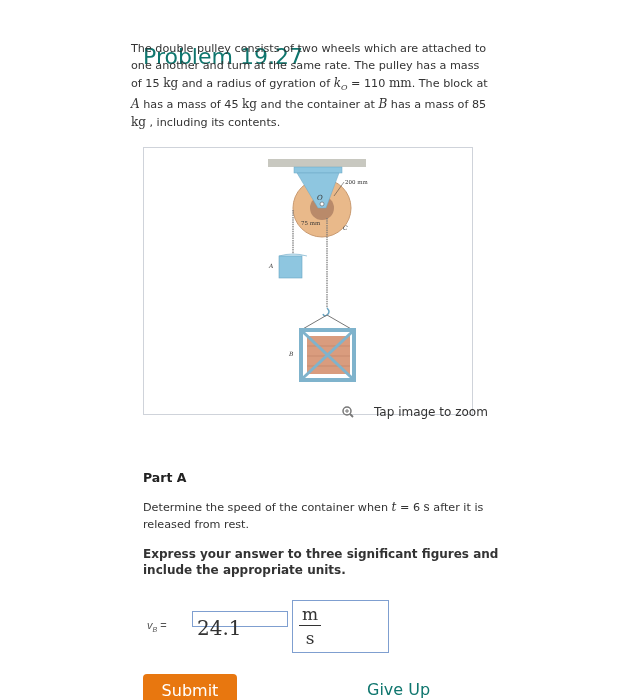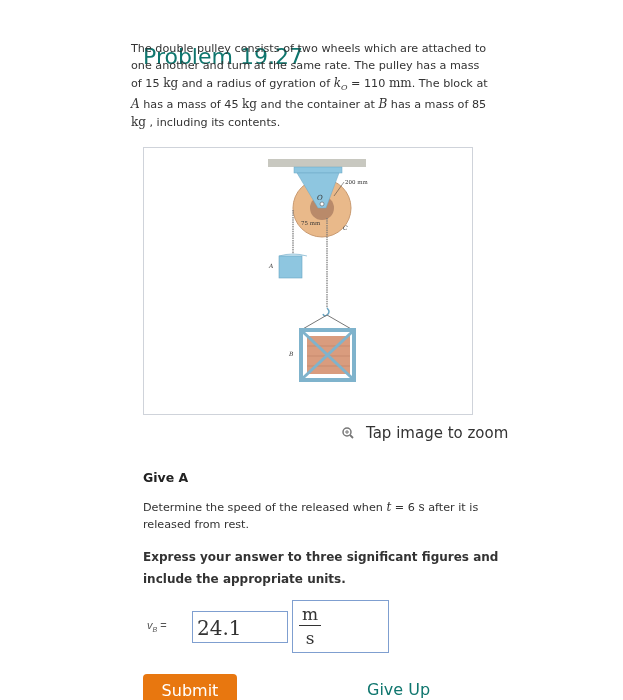--- a/index.html
+++ b/index.html
@@ -2,26 +2,26 @@
 <html><head>
 <meta charset="utf-8">
 <style>
   html, body { margin:0; padding:0; background:#ffffff; }
   body { width:623px; height:700px; position:relative; overflow:hidden; font-family:"DejaVu Sans", sans-serif; color:#222; }
   .title { position:absolute; left:143px; top:6px; font-size:22px; color:#0f766e; letter-spacing:0;margin-top:38px; }
   .para { position:absolute; left:131px; top:40px; width:360px; font-size:11.2px; line-height:17.4px; color:#333; }
   .serif { font-family:"DejaVu Serif", serif; font-size:12px; }
   .it { font-style:italic; }
   .figure { position:absolute; left:143px; top:147px; width:328px; height:266px; border:1px solid #cfd3da; background:#fff; }
-  .zoomhint { position:absolute; left:342px; top:424px; font-size:15px; color:#333; display:flex; align-items:center; gap:12px; }
+  .zoomhint { position:absolute; left:342px; top:405px; font-size:12px; color:#333; display:flex; align-items:center; gap:20px; }
   .parta { position:absolute; left:143px; top:470px; font-size:12.5px; font-weight:bold; color:#222; }
   .question { position:absolute; left:143px; top:499px; width:360px; font-size:11.2px; line-height:17.4px; color:#333; }
-  .instr { position:absolute; left:143px; top:546px; width:360px; font-size:12px; line-height:22px; font-weight:bold; color:#333; }
+  .instr { position:absolute; left:143px; top:546px; width:360px; font-size:12px; line-height:16px; font-weight:bold; color:#333; }
   .varlabel { position:absolute; left:147px; top:619px; font-size:11px; color:#555; font-family:Liberation Sans, sans-serif; }
-  .valbox { position:absolute; left:192px; top:611px; width:96px; height:32px; border:1px solid #7f9fd0; background:#fff; font-family:"DejaVu Serif", serif; font-size:20px; color:#333; box-sizing:border-box; padding:4px 0 0 4px; }
+  .valbox { position:absolute; left:192px; top:611px; width:96px; height:16px; border:1px solid #7f9fd0; background:#fff; font-family:"DejaVu Serif", serif; font-size:20px; color:#333; box-sizing:border-box; padding:4px 0 0 4px; }
   .unitbox { position:absolute; left:292px; top:600px; width:97px; height:53px; border:1px solid #7f9fd0; background:#fff; box-sizing:border-box; }
   .frac { position:absolute; left:6px; top:2px; font-family:"DejaVu Serif", serif; font-size:17px; color:#333; text-align:center; width:22px; }
   .frac .num { display:block; border-bottom:1px solid #333; line-height:22px; }
   .frac .den { display:block; line-height:24px; }
   .submit { position:absolute; left:143px; top:674px; width:94px; height:34px; background:#e8770f; border-radius:4px; color:#fff; font-size:16px; text-align:center; line-height:34px; }
   .giveup { position:absolute; left:367px; top:680px; font-size:16px; color:#0f766e; }
 </style>
 </head>
 <body>
 
@@ -77,23 +77,23 @@
 <div class="zoomhint">
   <svg width="12" height="12" viewBox="0 0 12 12">
     <circle cx="5" cy="5" r="4" fill="none" stroke="#777" stroke-width="1.5"></circle>
     <line x1="8" y1="8" x2="11" y2="11" stroke="#777" stroke-width="1.8"></line>
     <line x1="3" y1="5" x2="7" y2="5" stroke="#777" stroke-width="1"></line>
     <line x1="5" y1="3" x2="5" y2="7" stroke="#777" stroke-width="1"></line>
   </svg>
   <span>Tap image to zoom</span>
 </div>
 
-<div class="parta">Give A</div>
+<div class="parta">Part A</div>
 
-<div class="question"><span>Determine the speed of the released when </span><span class="serif it">t</span><span> = 6 </span><span class="serif">s</span><span> after it is released from rest.</span></div>
+<div class="question"><span>Determine the speed of the container when </span><span class="serif it">t</span><span> = 6 </span><span class="serif">s</span><span> after it is released from rest.</span></div>
 
 <div class="instr">Express your answer to three significant figures and include the appropriate units.</div>
 
 <div class="varlabel"><span class="it">v</span><sub class="it" style="font-size:7px">B</sub> <span>=</span></div>
 
 <div class="valbox">24.1</div>
 
 <div class="unitbox">
   <div class="frac">
     <span class="num">m</span>

